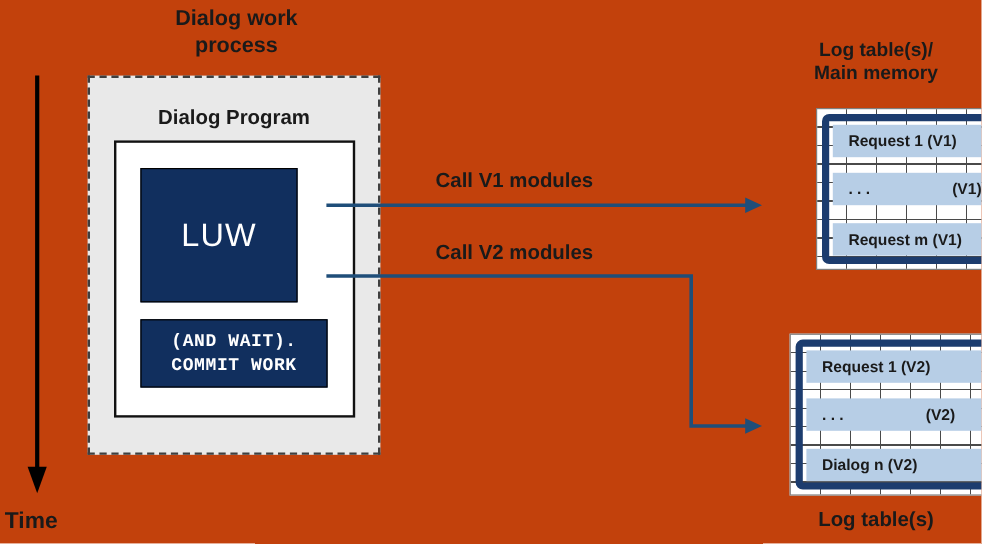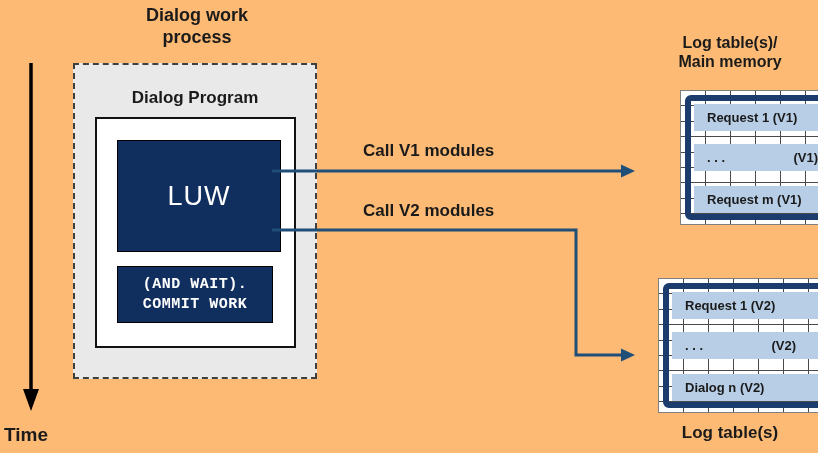--- a/index.html
+++ b/index.html
@@ -7,41 +7,41 @@
     --tableBorder:#1c3c6e;
     --arrow:#1f4e79;
     --band:#b7cee6;
     --panelGray:#e9e9e9;
     --gridLine:#4a4a4a;
     --ink:#1a1a1a;
   }
   *{margin:0;padding:0;box-sizing:border-box;}
   html,body{background:#ffffff;}
   body{font-family:"Liberation Sans", sans-serif;color:var(--ink);}
-  .stage{position:relative;width:818px;height:453px;background:#fdba74;overflow:hidden;}
+  .stage{position:relative;width:818px;height:453px;background:#c2410c;overflow:hidden;}
 
   .main-title{
     position:absolute;left:122px;top:4px;width:150px;
     font-size:18px;font-weight:bold;text-align:center;line-height:22px;
   }
 
   .dashed-panel{
     position:absolute;left:73px;top:63px;width:244px;height:316px;
     background:var(--panelGray);border:2px dashed #3f3f3f;
   }
   .program-label{
     position:absolute;left:73px;top:88px;width:244px;
     text-align:center;font-size:17px;font-weight:bold;
   }
   .program-box{
     position:absolute;left:95px;top:117px;width:201px;height:231px;
     background:#ffffff;border:2px solid #111111;
   }
   .luw-box{
-    position:absolute;left:117px;top:140px;width:164px;height:112px;
+    position:absolute;left:117px;top:140px;width:131px;height:112px;
     background:var(--navy);border:1px solid #000000;
     display:flex;align-items:center;justify-content:center;
     color:#ffffff;font-size:27px;letter-spacing:1px;
   }
   .commit-box{
     position:absolute;left:117px;top:266px;width:156px;height:57px;
     background:var(--navy);border:1px solid #000000;
     display:flex;flex-direction:column;align-items:center;justify-content:center;
     color:#ffffff;font-family:"Liberation Mono", monospace;
     font-size:15px;font-weight:bold;line-height:20px;letter-spacing:0.5px;

